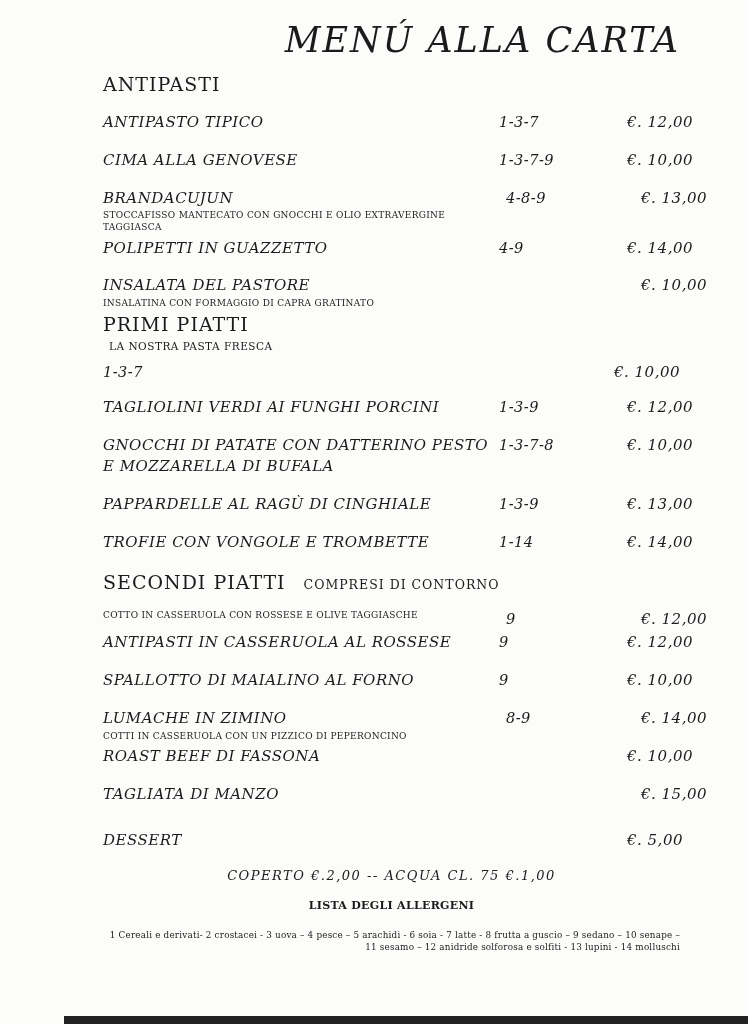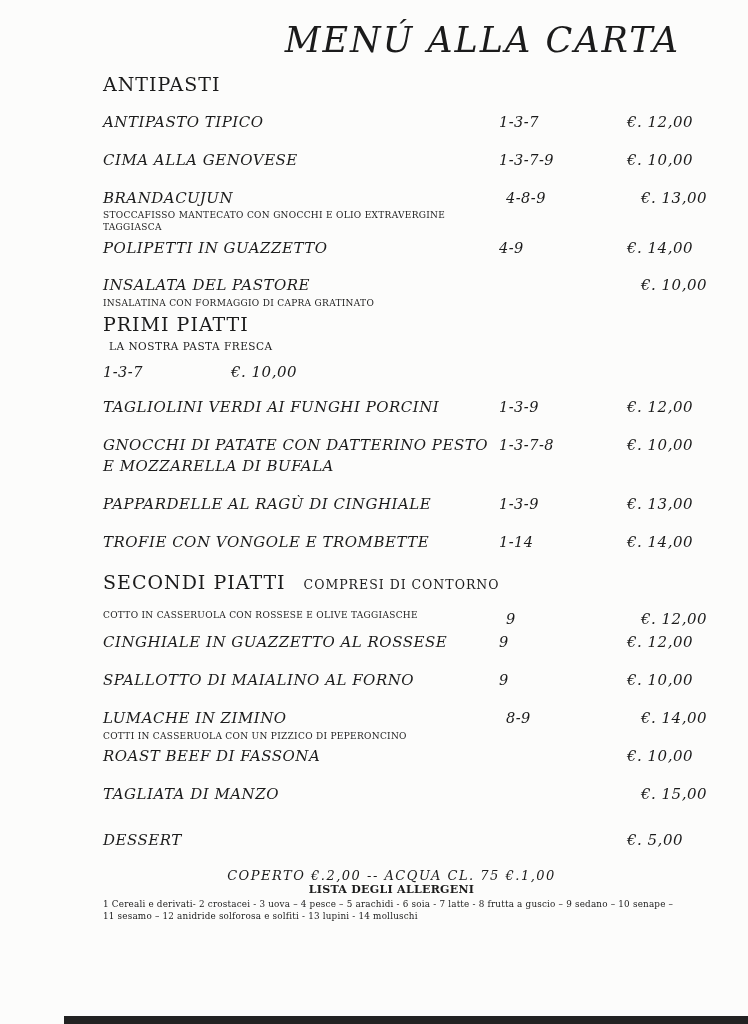--- a/index.html
+++ b/index.html
@@ -69,44 +69,45 @@
   .item-allergens {
     width: 128px;
     flex: none;
     font-style: italic;
     font-size: 14.5px;
     letter-spacing: 0.5px;
     padding-top: 2px;
   }
   .item-price {
     flex: 1;
-    text-align: left;
+    text-align: right;
     font-style: italic;
     font-size: 15px;
     letter-spacing: 0.5px;
     white-space: nowrap;
     padding-top: 1px;
   }
 
   .coperto {
     margin-top: 2px;
     text-align: center;
     font-style: italic;
     font-size: 13px;
     letter-spacing: 1.5px;
   }
   .allergen-title {
+    margin-top: 16px;
     text-align: center;
     font-weight: bold;
     font-size: 11px;
     letter-spacing: 0.3px;
   }
   .allergen-list {
-    margin-top: 2px;
-    text-align: left;
+    margin-top: 17px;
+    text-align: right;
     font-size: 8.8px;
     letter-spacing: 0.2px;
     line-height: 1.45;
   }
 
   .bottom-bar {
     position: absolute;
     left: 64px;
     right: 0;
     bottom: 0;
@@ -201,21 +202,21 @@
         <div class="section-header"><span class="section-title">SECONDI PIATTI</span><span class="section-inline-sub">COMPRESI DI CONTORNO</span></div>
         <div class="menu-row has-note">
           <div class="row-main">
             <div class="item-note">COTTO IN CASSERUOLA CON ROSSESE E OLIVE TAGGIASCHE</div>
           </div>
           <div class="item-allergens">9</div>
           <div class="item-price">€. 12,00</div>
         </div>
         <div class="menu-row">
           <div class="row-main">
-            <div class="item-name">CINGHIALE IN GUAZZETTO AL ROSSESE</div>
+            <div class="item-name">ANTIPASTI IN CASSERUOLA AL ROSSESE</div>
           </div>
           <div class="item-allergens">9</div>
           <div class="item-price">€. 12,00</div>
         </div>
         <div class="menu-row">
           <div class="row-main">
             <div class="item-name">SPALLOTTO DI MAIALINO AL FORNO</div>
           </div>
           <div class="item-allergens">9</div>
           <div class="item-price">€. 10,00</div>

